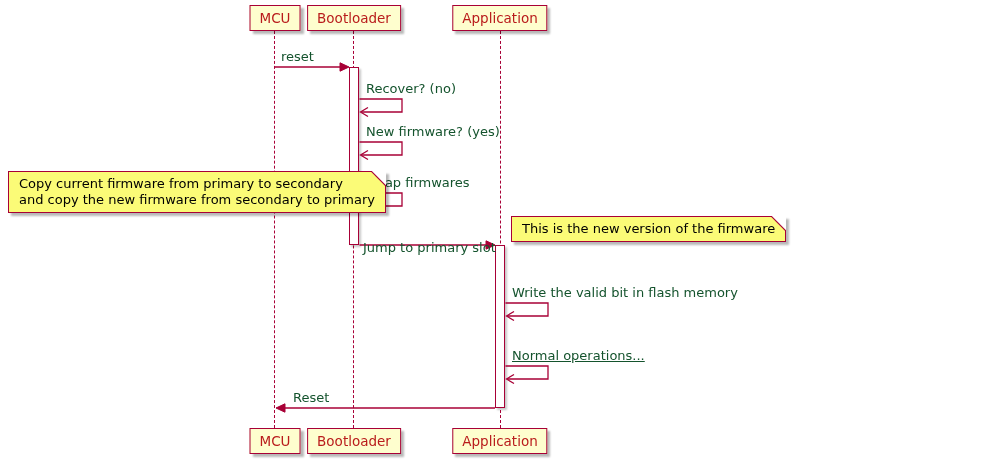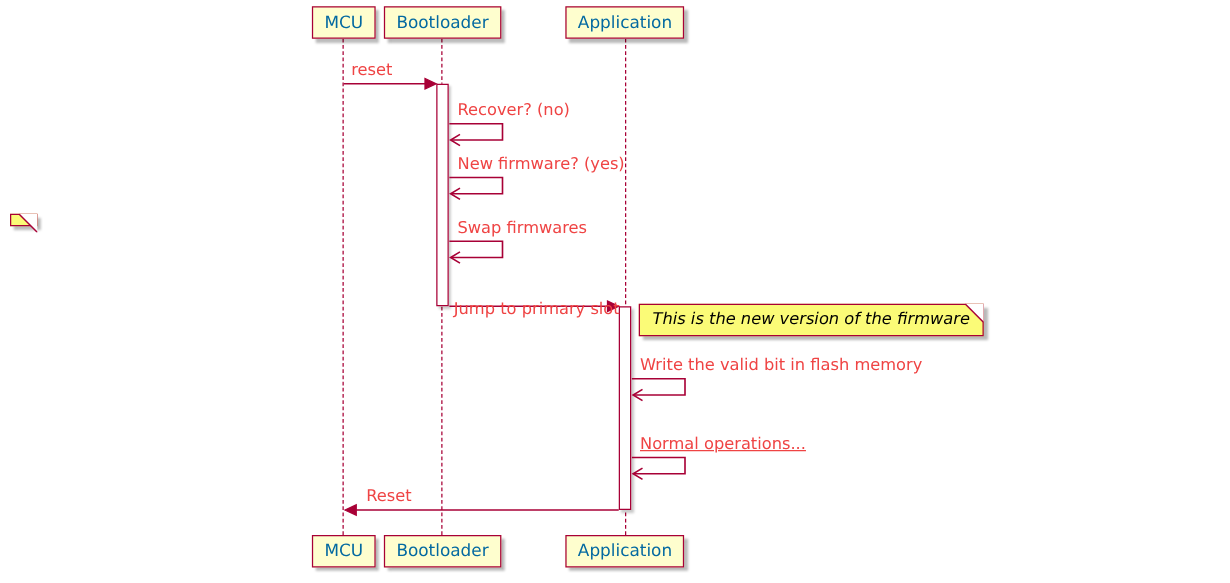--- a/index.html
+++ b/index.html
@@ -24,21 +24,21 @@
     z-index: 1;
   }
   .participant {
     position: absolute;
     transform: translateX(-50%);
     background: #FEFECE;
     border: 1.5px solid #A80036;
     box-shadow: 3px 3px 2px rgba(0,0,0,0.28);
     padding: 4px 9px;
     font-size: 13.5px;
-    color: #0369a1;
+    color: #b91c1c;
     white-space: nowrap;
     z-index: 4;
   }
   .activation {
     position: absolute;
     width: 10px;
     background: #ffffff;
     border: 1px solid #A80036;
     box-shadow: 2px 2px 2px rgba(0,0,0,0.22);
     z-index: 2;
@@ -48,21 +48,21 @@
     left: 0; top: 0;
     z-index: 3;
     pointer-events: none;
   }
   .arrows path { stroke: #A80036; stroke-width: 1.3; fill: none; }
   .arrows polygon { fill: #A80036; stroke: #A80036; }
   .msg-label {
     position: absolute;
     font-size: 13px;
     line-height: 16px;
-    color: #ef4444;
+    color: #14532d;
     white-space: nowrap;
     z-index: 4;
   }
   .note {
     position: absolute;
     background: #FBFB77;
     border: 1px solid #A80036;
     box-shadow: 3px 3px 2px rgba(0,0,0,0.28);
     padding: 4px 10px;
     font-size: 13px;
@@ -152,27 +152,29 @@
   <div class="msg-label" style="left:281px; top:49px;">reset</div>
   <div class="msg-label" style="left:366px; top:81px;">Recover? (no)</div>
   <div class="msg-label" style="left:366px; top:124px;">New firmware? (yes)</div>
   <div class="msg-label" style="left:366px; top:175px;">Swap firmwares</div>
   <div class="msg-label" style="left:363px; top:228px;margin-top:12px;">Jump to primary slot</div>
   <div class="msg-label" style="left:512px; top:285px;">Write the valid bit in flash memory</div>
   <div class="msg-label" style="left:512px; top:348px;text-decoration:underline;">Normal operations...</div>
   <div class="msg-label" style="left:293px; top:390px;">Reset</div>
 
   <div class="note" style="left:8px; top:171px;">
+    <span class="note-text">Copy current firmware from primary to secondary
+and copy the new firmware from secondary to primary</span>
     <svg class="note-fold" width="15" height="15" viewBox="0 0 15 15">
       <polygon points="0,0 15,0 15,15" fill="#ffffff"></polygon>
       <path d="M0 0 L15 15" stroke="#A80036" stroke-width="1.2" fill="none"></path>
     </svg>
   </div>
 
-  <div class="note" style="left:511px; top:243px;font-style:italic;">
+  <div class="note" style="left:511px; top:216px;">
     <span class="note-text">This is the new version of the firmware</span>
     <svg class="note-fold" width="15" height="15" viewBox="0 0 15 15">
       <polygon points="0,0 15,0 15,15" fill="#ffffff"></polygon>
       <path d="M0 0 L15 15" stroke="#A80036" stroke-width="1.2" fill="none"></path>
     </svg>
   </div>
 
 
 </div>
 

